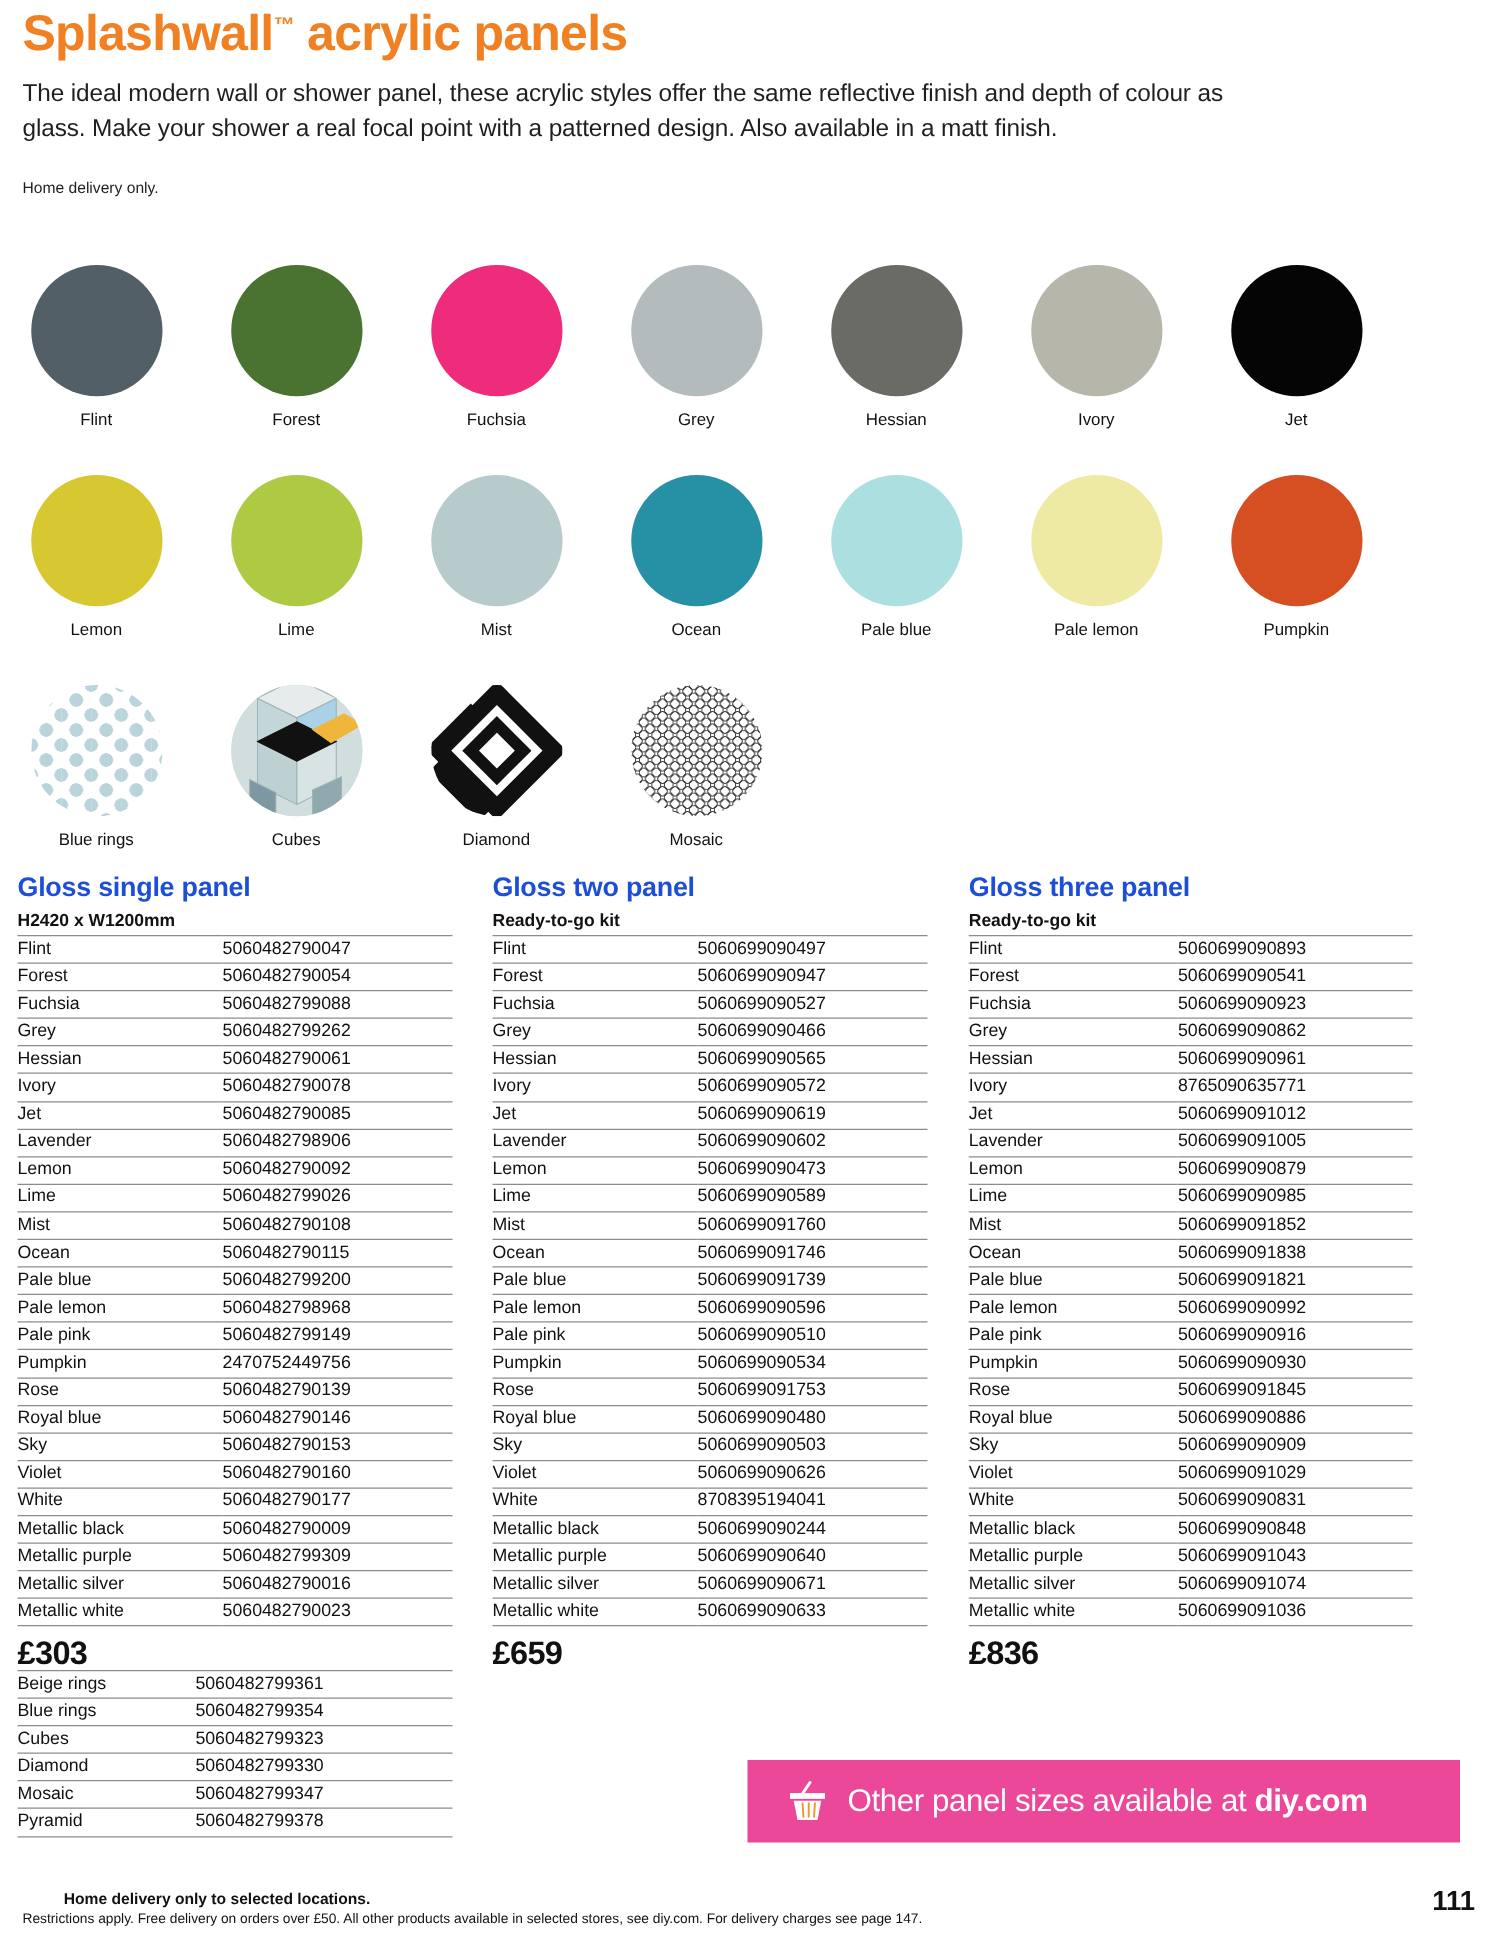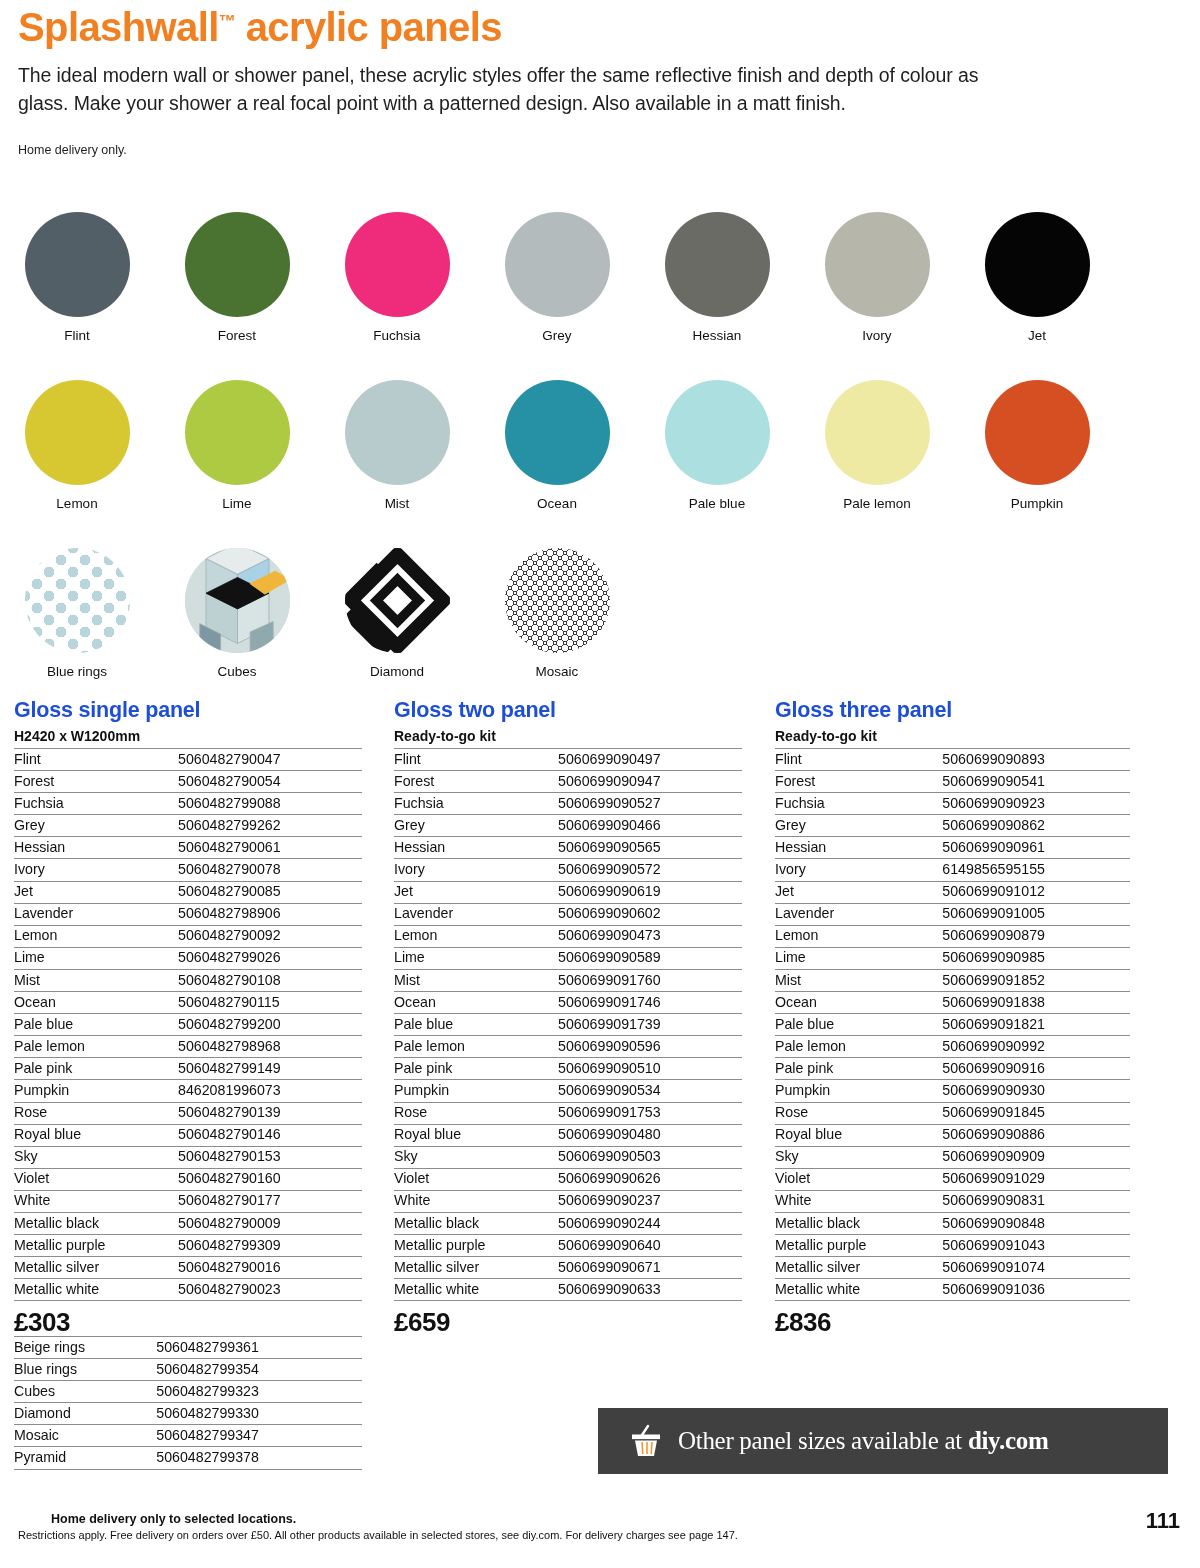--- a/index.html
+++ b/index.html
@@ -77,23 +77,22 @@
   .price{
     font-size:26px;font-weight:bold;color:#111;margin-top:6px;letter-spacing:-0.5px;
   }
 
   
   .patterns-block{position:absolute;left:14px;top:1336px;width:348px;}
 
   
   .promo{
     position:absolute;left:598px;top:1408px;width:570px;height:66px;
-    background:#404040;display:flex;align-items:center;gap:14px;padding-left:30px;
+    background:#ec4899;display:flex;align-items:center;gap:14px;padding-left:30px;
     box-sizing:border-box;
-    font-family:Liberation Serif, serif;
   }
   .promo-text{
     color:#ffffff;font-size:25px;letter-spacing:-0.3px;white-space:nowrap;
   }
   .promo-text b{font-weight:bold;}
   .basket{width:36px;height:34px;flex:0 0 36px;}
 
   
   .footer{position:absolute;left:18px;top:1512px;width:1160px;}
   .foot-1{font-size:12.5px;font-weight:bold;color:#111;margin-left:33px;}
@@ -277,21 +276,21 @@
             <tr>
               <td class="name">Pale lemon</td>
               <td class="sku">5060482798968</td>
             </tr>
             <tr>
               <td class="name">Pale pink</td>
               <td class="sku">5060482799149</td>
             </tr>
             <tr>
               <td class="name">Pumpkin</td>
-              <td class="sku">8462081996073</td>
+              <td class="sku">2470752449756</td>
             </tr>
             <tr>
               <td class="name">Rose</td>
               <td class="sku">5060482790139</td>
             </tr>
             <tr>
               <td class="name">Royal blue</td>
               <td class="sku">5060482790146</td>
             </tr>
             <tr>
@@ -407,21 +406,21 @@
             <tr>
               <td class="name">Sky</td>
               <td class="sku">5060699090503</td>
             </tr>
             <tr>
               <td class="name">Violet</td>
               <td class="sku">5060699090626</td>
             </tr>
             <tr>
               <td class="name">White</td>
-              <td class="sku">5060699090237</td>
+              <td class="sku">8708395194041</td>
             </tr>
             <tr>
               <td class="name">Metallic black</td>
               <td class="sku">5060699090244</td>
             </tr>
             <tr>
               <td class="name">Metallic purple</td>
               <td class="sku">5060699090640</td>
             </tr>
             <tr>
@@ -457,21 +456,21 @@
             <tr>
               <td class="name">Grey</td>
               <td class="sku">5060699090862</td>
             </tr>
             <tr>
               <td class="name">Hessian</td>
               <td class="sku">5060699090961</td>
             </tr>
             <tr>
               <td class="name">Ivory</td>
-              <td class="sku">6149856595155</td>
+              <td class="sku">8765090635771</td>
             </tr>
             <tr>
               <td class="name">Jet</td>
               <td class="sku">5060699091012</td>
             </tr>
             <tr>
               <td class="name">Lavender</td>
               <td class="sku">5060699091005</td>
             </tr>
             <tr>

